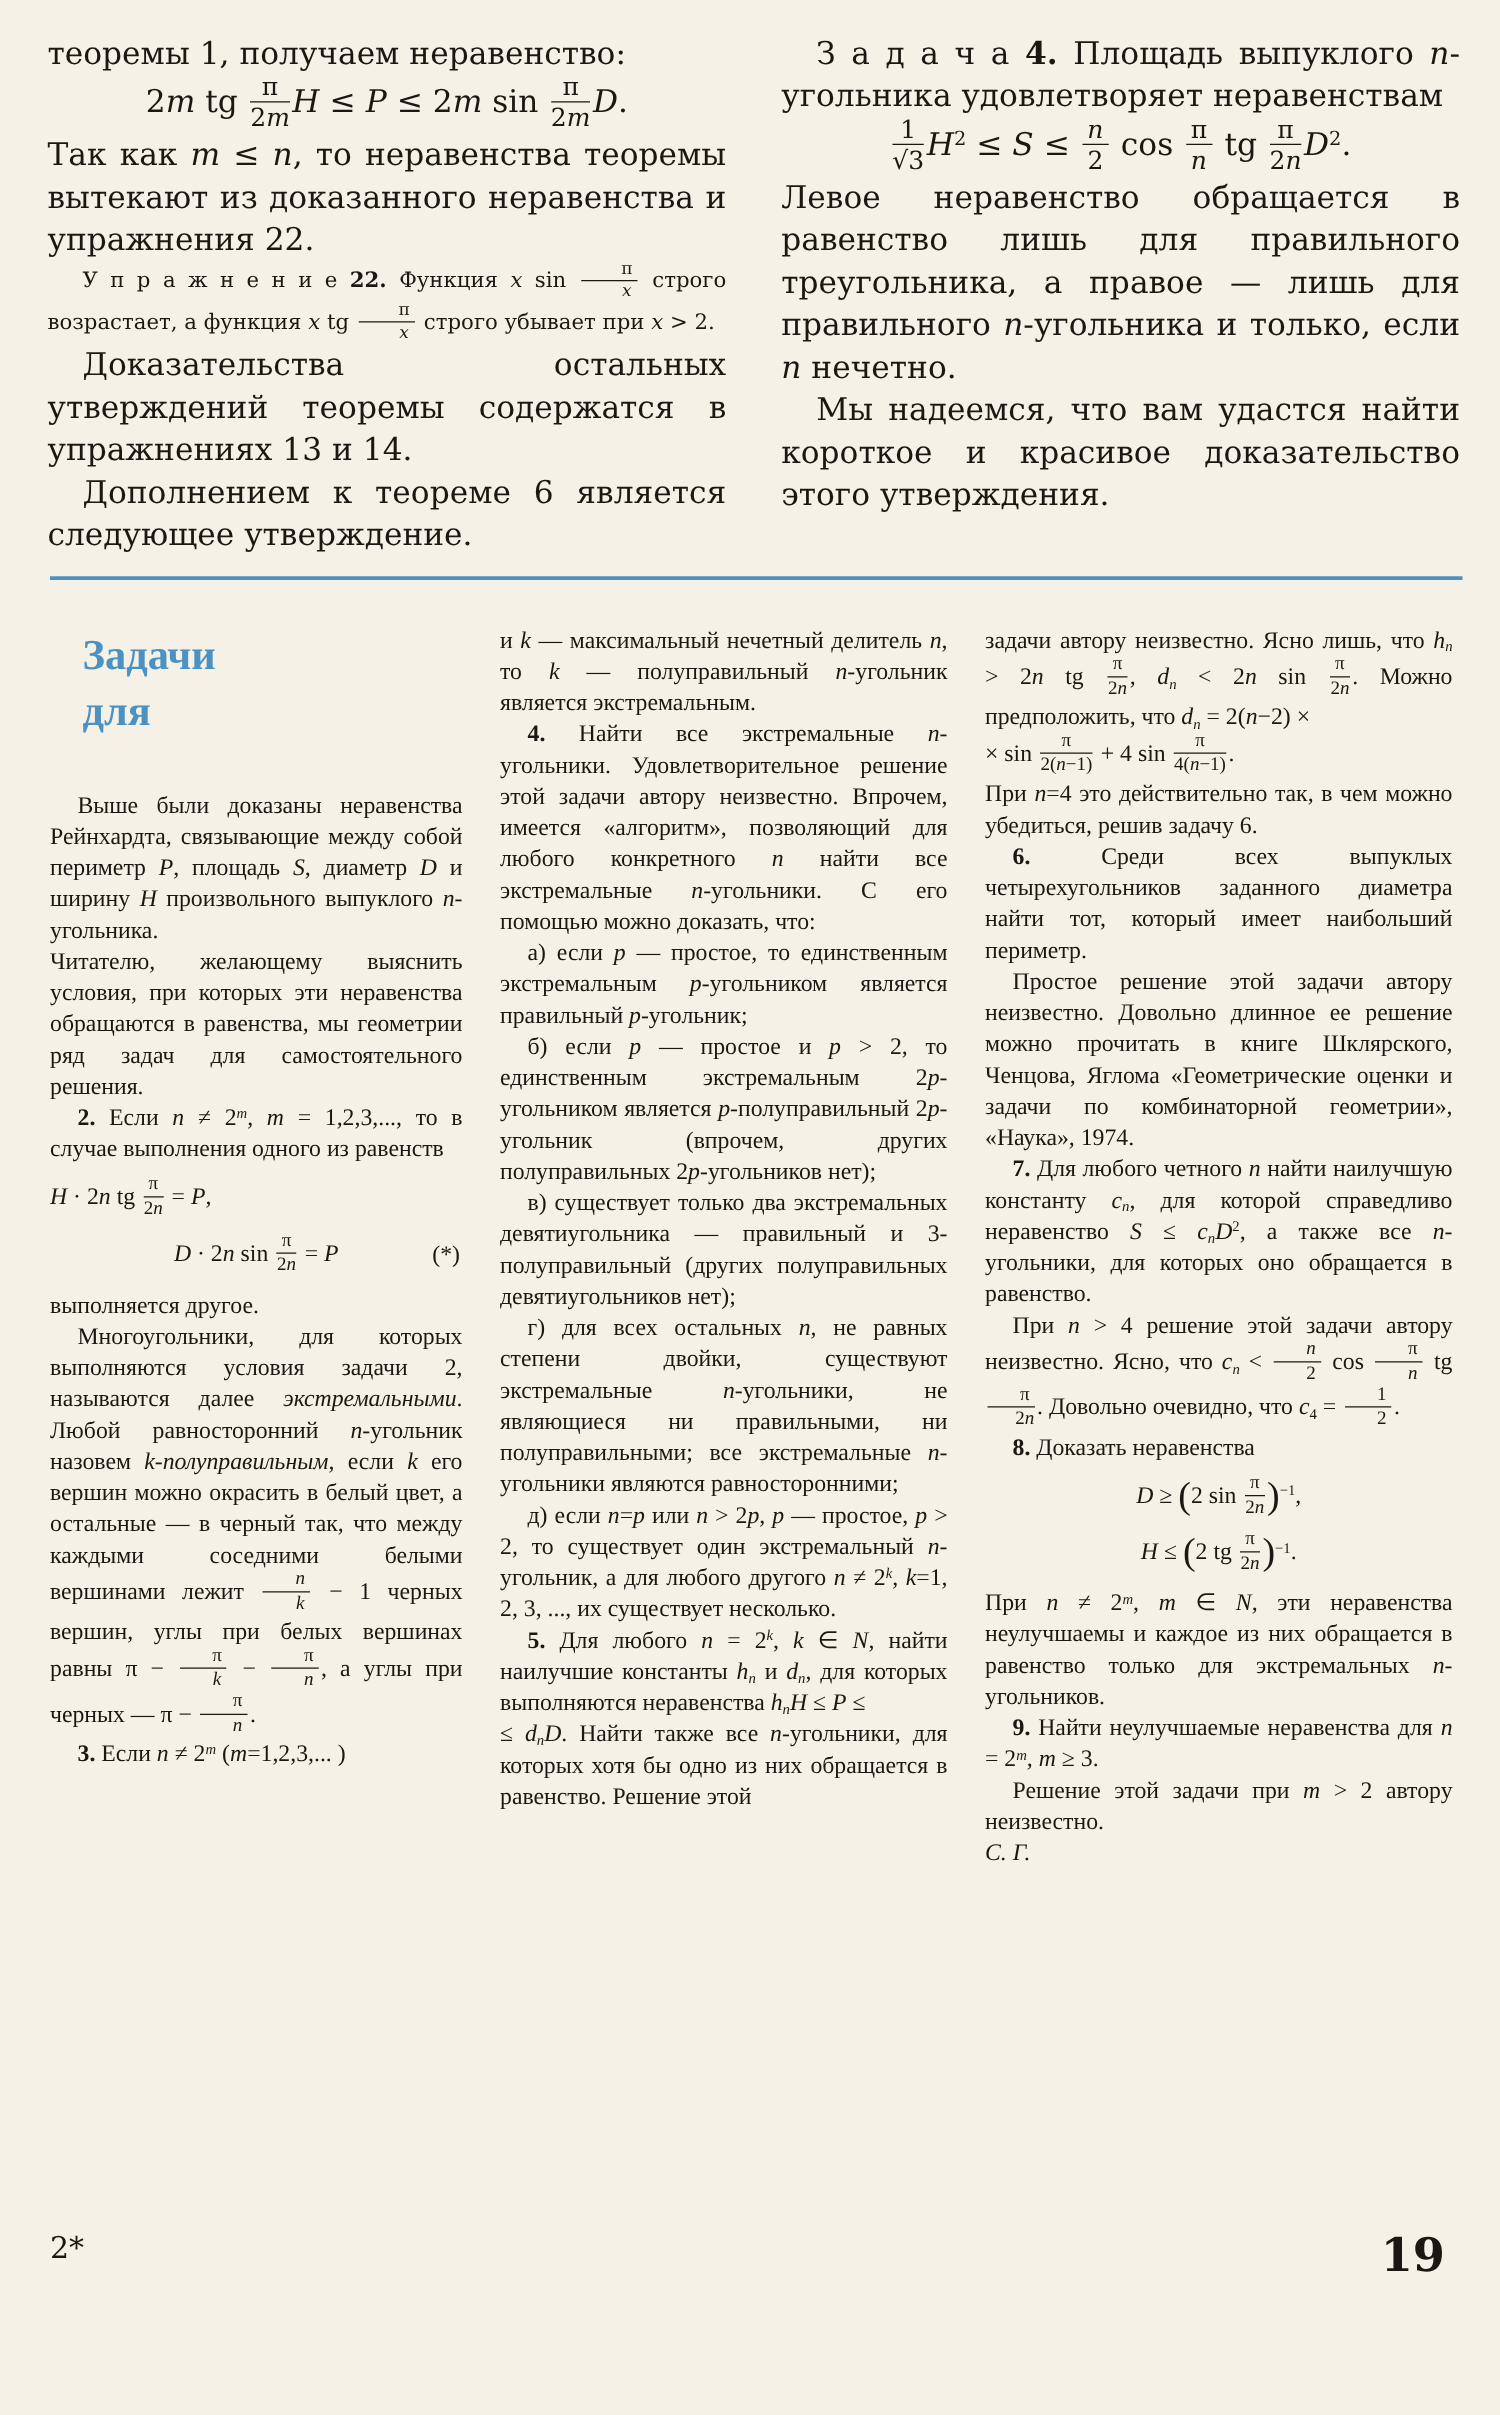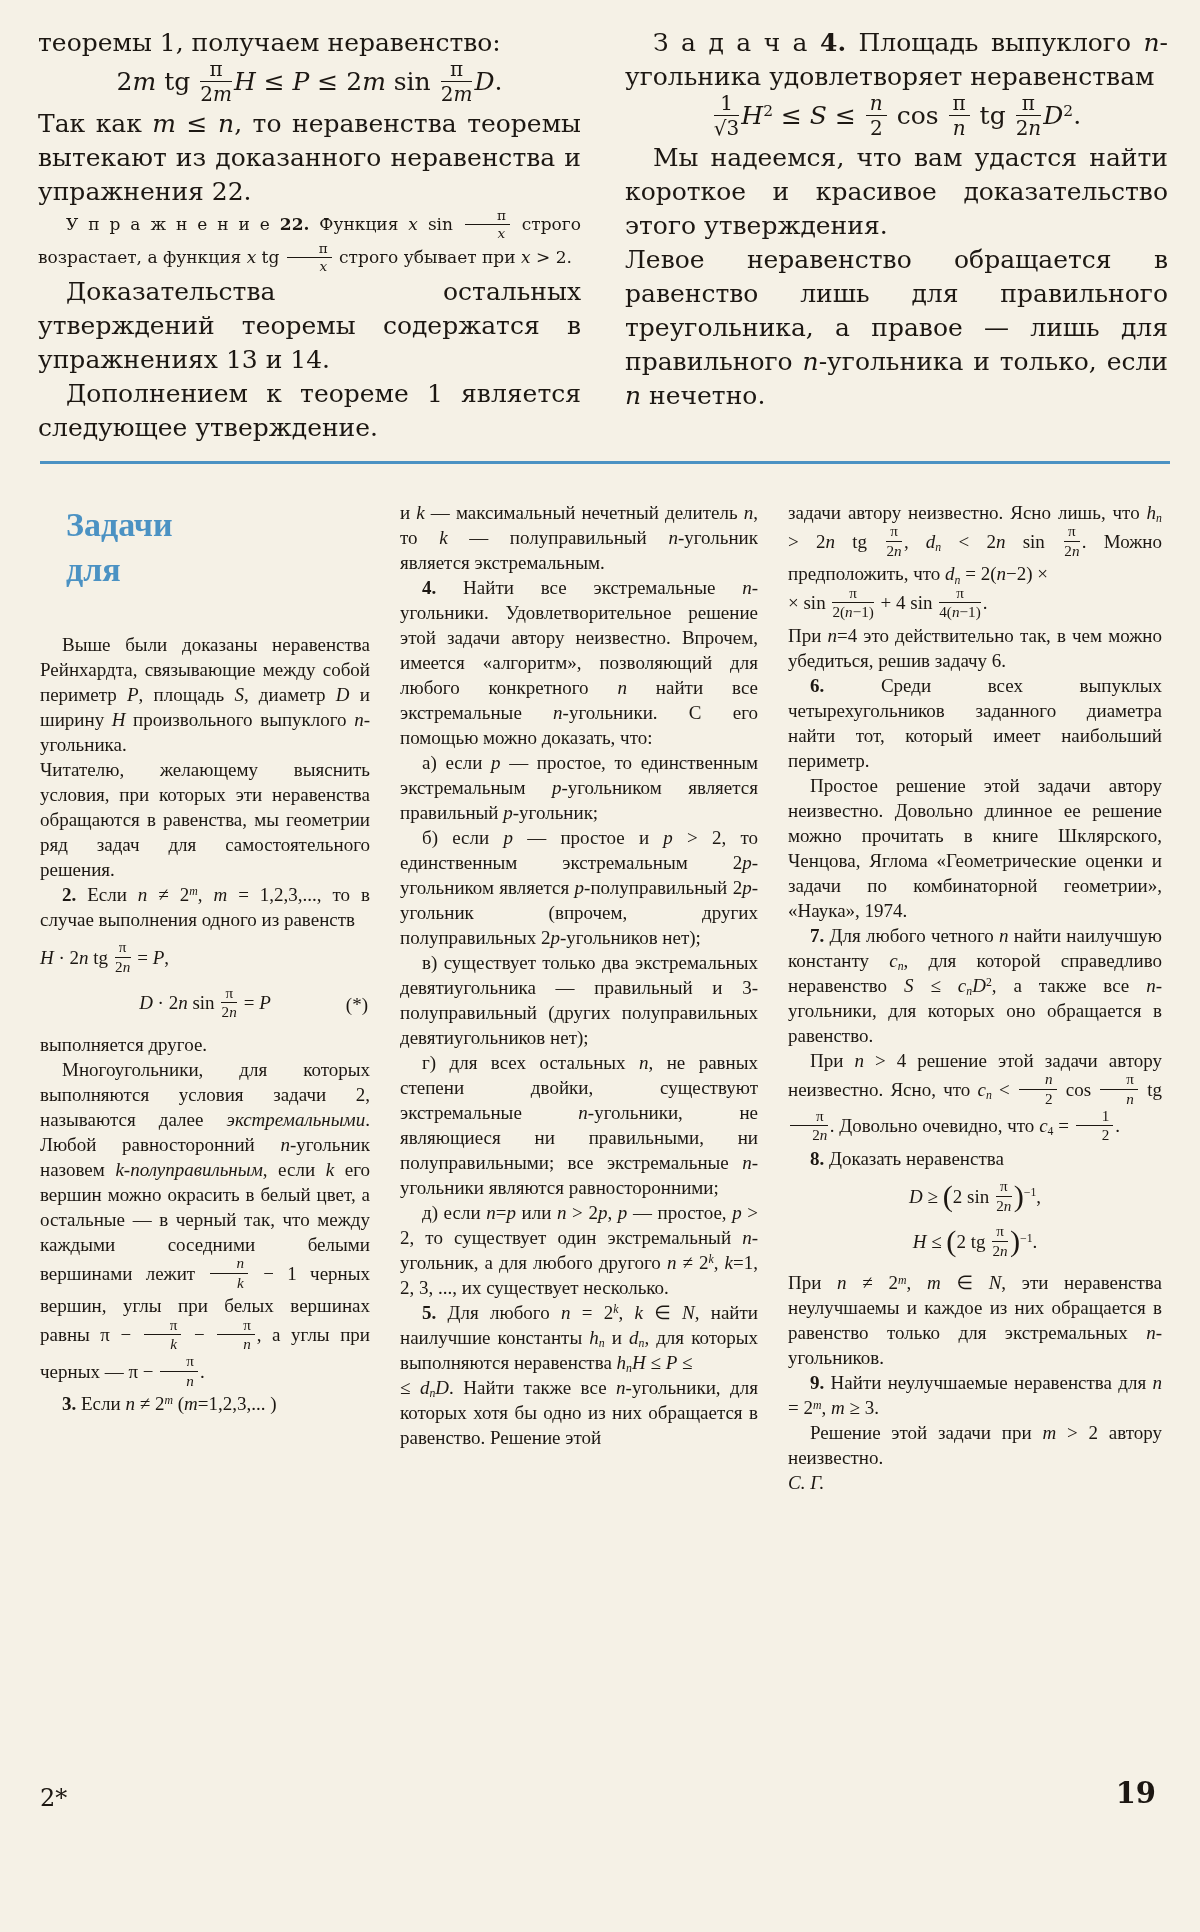--- a/index.html
+++ b/index.html
@@ -84,41 +84,41 @@
     position:relative;
     top:-0.1em;
   }
   .frac .num{display:block;border-bottom:1.5px solid currentColor;padding:0 4px 1px;}
   .frac .den{display:block;padding-top:1px;}
 
   .bp{font-size:1.6em;line-height:0;vertical-align:-0.12em;}
 
   
   .footer-left{position:absolute;left:40px;bottom:44px;font-size:24px;}
-  .footer-right{position:absolute;right:44px;bottom:46px;font-size:29px;font-weight:bold;}
+  .footer-right{position:absolute;right:44px;bottom:30px;font-size:37px;font-weight:bold;}
 </style>
 </head>
 <body>
 
 <div class="page">
 
   <div class="top">
     <div class="tcol">
         <div class="blk p">теоремы 1, получаем неравенство:</div>
         <div class="blk formula">2<span class="it">m</span> tg <span class="frac"><span class="num">π</span><span class="den">2<span class="it">m</span></span></span><span class="it">H</span> ≤ <span class="it">P</span> ≤ 2<span class="it">m</span> sin <span class="frac"><span class="num">π</span><span class="den">2<span class="it">m</span></span></span><span class="it">D</span>.</div>
         <div class="blk p">Так как <span class="it">m</span> ≤ <span class="it">n</span>, то неравенства теоремы вытекают из доказанного неравенства и упражнения 22.</div>
         <div class="blk p ind small">У п р а ж н е н и е  <b>22.</b> Функция <span class="it">x</span> sin <span class="frac"><span class="num">π</span><span class="den"><span class="it">x</span></span></span> строго возрастает, а функция <span class="it">x</span> tg <span class="frac"><span class="num">π</span><span class="den"><span class="it">x</span></span></span> строго убывает при <span class="it">x</span> &gt; 2.</div>
         <div class="blk p ind">Доказательства остальных утверждений теоремы содержатся в упражнениях 13 и 14.</div>
-        <div class="blk p ind">Дополнением к теореме 1 является следующее утверждение.</div>
+        <div class="blk p ind">Дополнением к теореме 6 является следующее утверждение.</div>
       </div>
     <div class="tcol">
         <div class="blk p ind">З а д а ч а  <b>4.</b> Площадь выпуклого <span class="it">n</span>-угольника удовлетворяет неравенствам</div>
         <div class="blk formula"><span class="frac"><span class="num">1</span><span class="den">√3</span></span><span class="it">H</span><sup>2</sup> ≤ <span class="it">S</span> ≤ <span class="frac"><span class="num"><span class="it">n</span></span><span class="den">2</span></span> cos <span class="frac"><span class="num">π</span><span class="den"><span class="it">n</span></span></span> tg <span class="frac"><span class="num">π</span><span class="den">2<span class="it">n</span></span></span><span class="it">D</span><sup>2</sup>.</div>
+        <div class="blk p">Левое неравенство обращается в равенство лишь для правильного треугольника, а правое — лишь для правильного <span class="it">n</span>-угольника и только, если <span class="it">n</span> нечетно.</div>
         <div class="blk p ind">Мы надеемся, что вам удастся найти короткое и красивое доказательство этого утверждения.</div>
-        <div class="blk p">Левое неравенство обращается в равенство лишь для правильного треугольника, а правое — лишь для правильного <span class="it">n</span>-угольника и только, если <span class="it">n</span> нечетно.</div>
       </div>
   </div>
 
   <div class="divider"></div>
 
   <div class="bottom">
     <div class="col">
       <div class="heading">
         <div>Задачи</div>
         <div>для</div>

